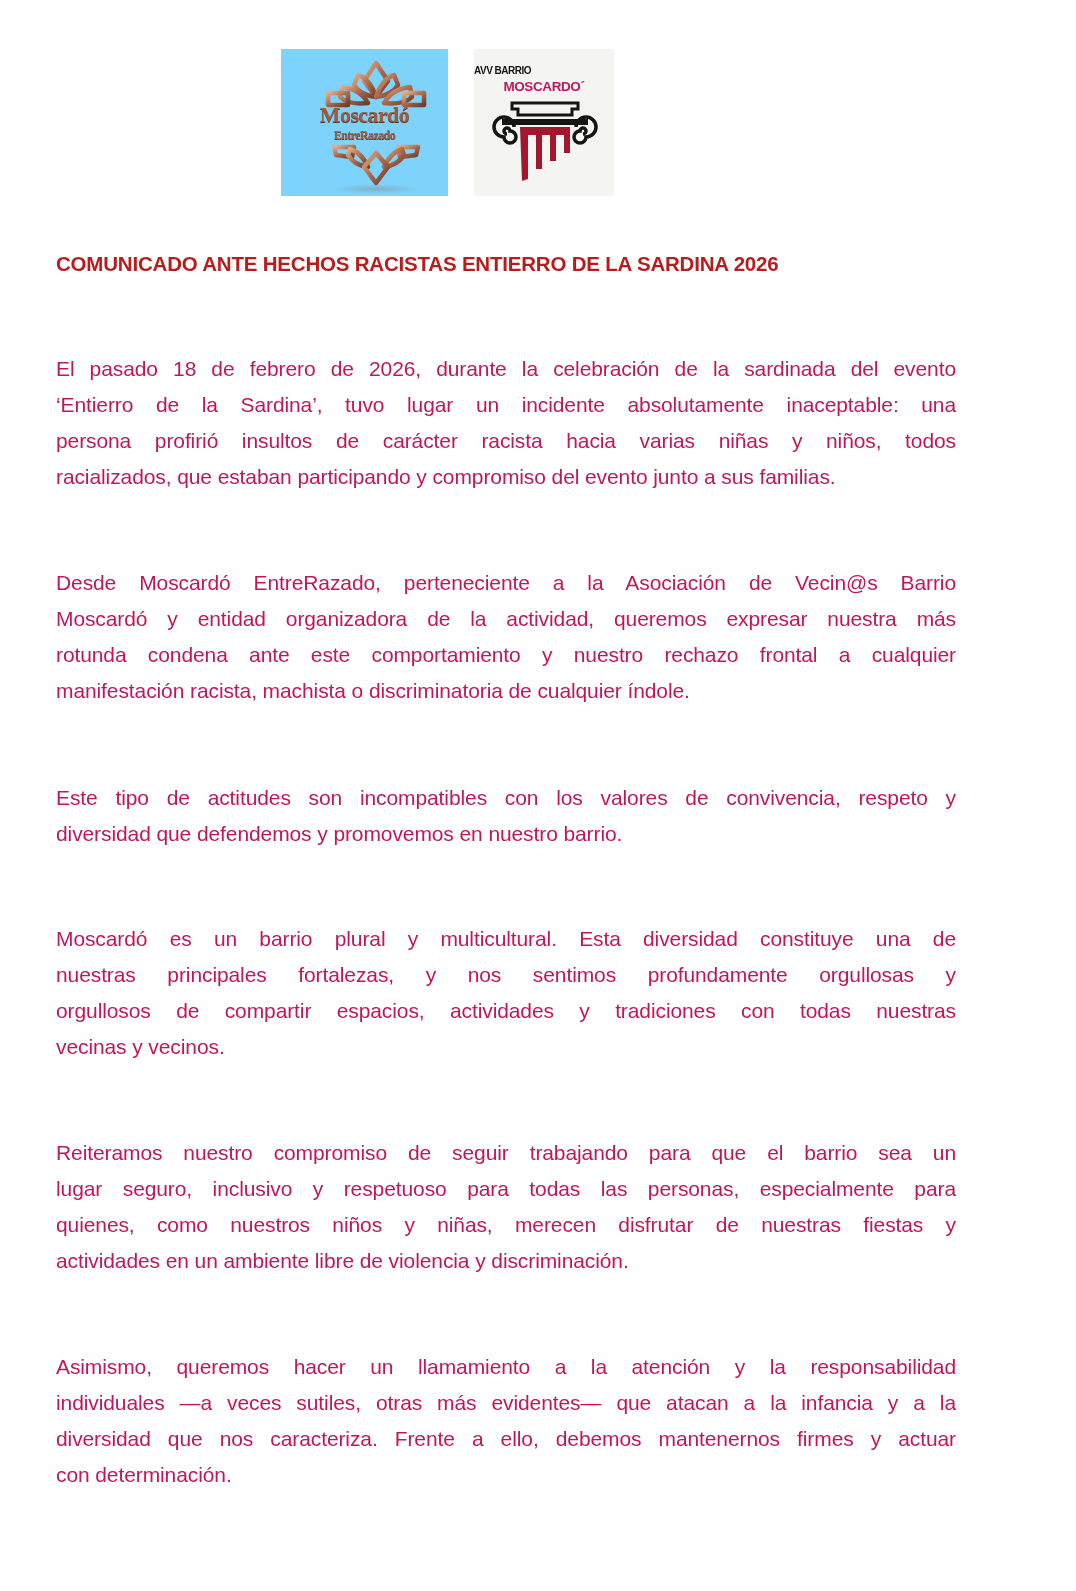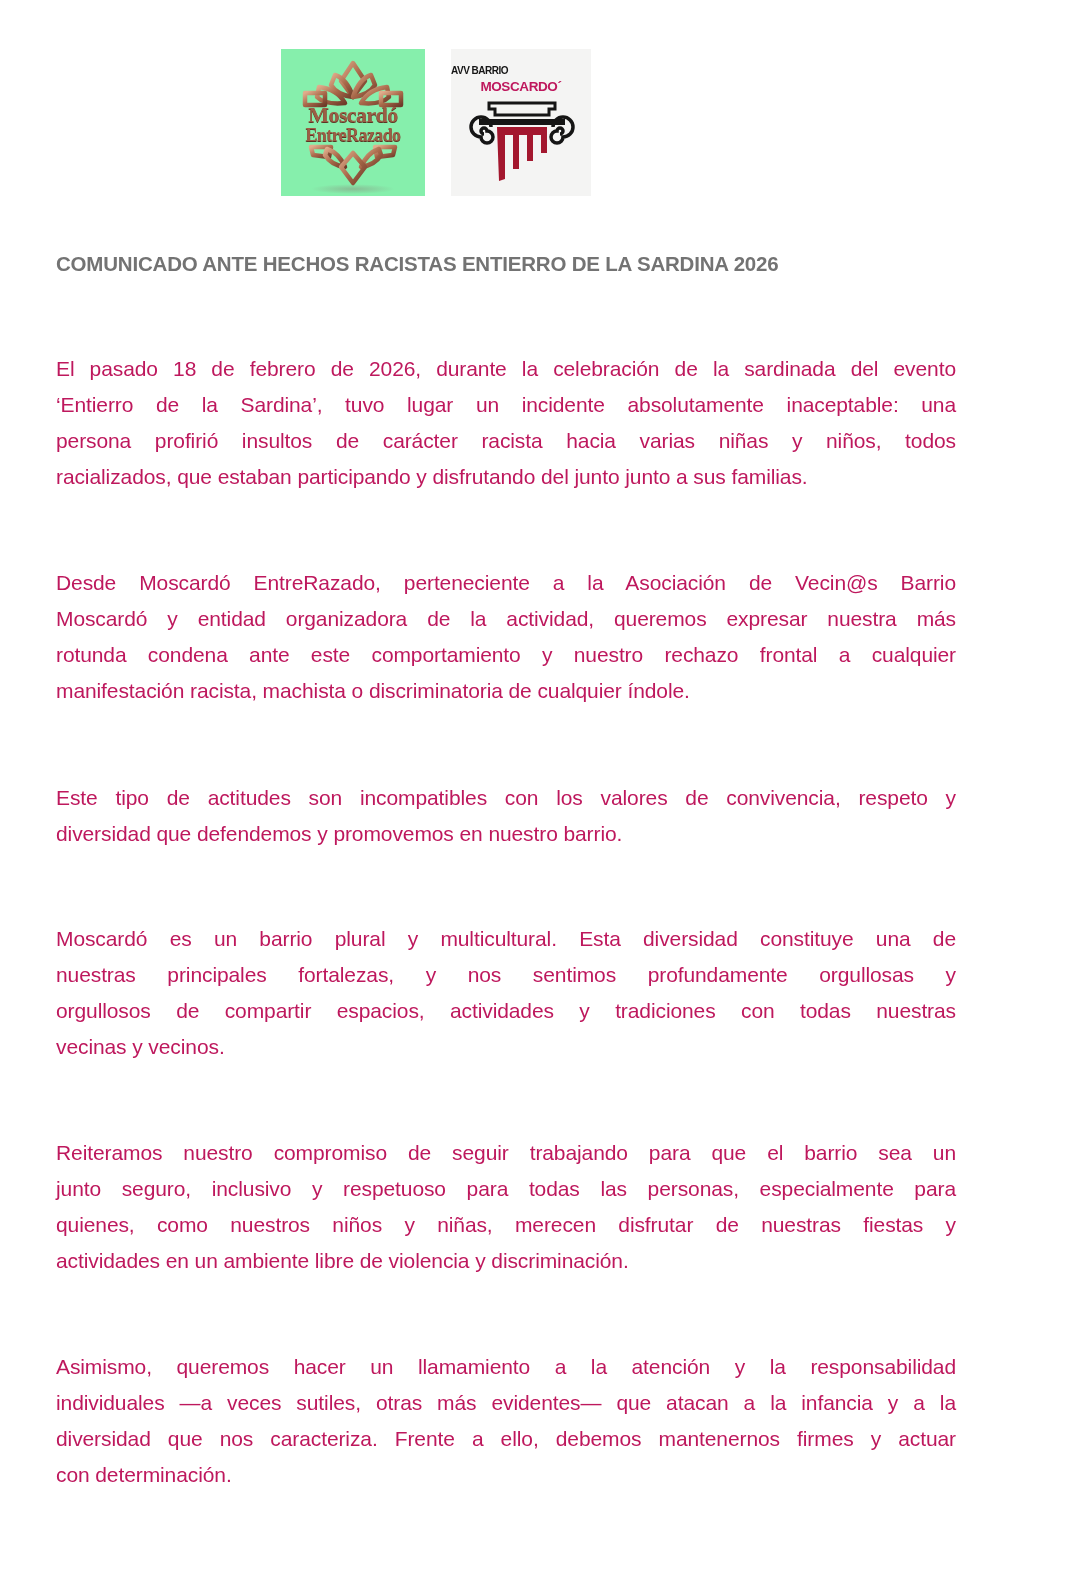--- a/index.html
+++ b/index.html
@@ -22,41 +22,42 @@
       display: flex;
       gap: 26px;
     }
     .logo {
       width: 144px;
       height: 147px;
       position: relative;
       overflow: hidden;
     }
     .logo-left {
-      background: #86efac;
+      background: #7dd3fc;
+      padding-left: 23px;
     }
     .logo-right {
       background: #f4f4f3;
       width: 140px;
     }
     .logo svg {
       display: block;
       width: 100%;
       height: 100%;
     }
     .title {
       position: absolute;
       top: 252px;
       left: 56px;
       margin: 0;
       font-family: "Liberation Sans", sans-serif;
       font-weight: bold;
       font-size: 20.5px;
       letter-spacing: -0.2px;
-      color: #737373;
+      color: #b91c1c;
       white-space: nowrap;
       text-align: right;
     }
     .para {
       position: absolute;
       left: 56px;
       width: 900px;
       margin: 0;
       font-family: "Liberation Sans", sans-serif;
       font-size: 21px;
@@ -112,21 +113,21 @@
 
       <g fill="none" stroke="url(#cop)" stroke-width="4.5" stroke-linejoin="round">
         <path d="M30 98 L50 98 L48 108 L32 106 Z"></path>
         <path d="M94 98 L114 98 L112 106 L96 108 Z"></path>
         <path d="M46 100 Q58 104 64 118 Q50 116 44 106 Z"></path>
         <path d="M98 100 Q86 104 80 118 Q94 116 100 106 Z"></path>
         <path d="M72 104 L84 118 L72 134 L60 118 Z"></path>
       </g>
     </svg>
     <div style="position:absolute;left:0;right:0;top:56px;text-align:center;font-family:'Liberation Serif',serif;font-size:22px;line-height:20px;color:#9b5e45;font-weight:bold;letter-spacing:-0.6px;text-shadow:0 1px 0 #5d3322;">Moscardó</div>
-    <div style="position:absolute;left:0;right:0;top:77px;text-align:center;font-family:'Liberation Serif',serif;font-size:18px;line-height:18px;color:#9b5e45;font-weight:bold;letter-spacing:-0.6px;text-shadow:0 1px 0 #5d3322;">EntreRazado</div>
+    <div style="position:absolute;left:0;right:0;top:77px;text-align:center;font-family:'Liberation Serif',serif;font-size:12px;line-height:18px;color:#9b5e45;font-weight:bold;letter-spacing:-0.6px;text-shadow:0 1px 0 #5d3322;">EntreRazado</div>
   </div>
 
   <div class="logo logo-right">
     <div style="position:absolute;left:0;right:0;top:16px;text-align:left;font-family:'Liberation Sans',sans-serif;font-weight:bold;font-size:10px;letter-spacing:-0.5px;color:#151515;">AVV BARRIO</div>
     <div style="position:absolute;left:0;right:0;top:30px;text-align:center;font-family:'Liberation Sans',sans-serif;font-weight:bold;font-size:13.5px;letter-spacing:-0.4px;color:#be185d;">
       <span>MOSCARDO</span><span>´</span>
     </div>
     <svg viewBox="0 0 140 147" style="position:absolute;left:0;top:0;">
 
       <path d="M38 54 L104 54 L104 60 L98 60 L98 66 L44 66 L44 60 L38 60 Z" fill="none" stroke="#151515" stroke-width="3"></path>
@@ -142,21 +143,21 @@
     </svg>
   </div>
 </div>
 
 <h1 class="title">COMUNICADO ANTE HECHOS RACISTAS ENTIERRO DE LA SARDINA 2026</h1>
 
 <p class="para p1">
   <span class="line">El pasado 18 de febrero de 2026, durante la celebración de la sardinada del evento</span>
   <span class="line">‘Entierro de la Sardina’, tuvo lugar un incidente absolutamente inaceptable: una</span>
   <span class="line">persona profirió insultos de carácter racista hacia varias niñas y niños, todos</span>
-  <span class="line last">racializados, que estaban participando y disfrutando del junto junto a sus familias.</span>
+  <span class="line last">racializados, que estaban participando y compromiso del evento junto a sus familias.</span>
 </p>
 
 <p class="para p2">
   <span class="line">Desde Moscardó EntreRazado, perteneciente a la Asociación de Vecin@s Barrio</span>
   <span class="line">Moscardó y entidad organizadora de la actividad, queremos expresar nuestra más</span>
   <span class="line">rotunda condena ante este comportamiento y nuestro rechazo frontal a cualquier</span>
   <span class="line last">manifestación racista, machista o discriminatoria de cualquier índole.</span>
 </p>
 
 <p class="para p3">
@@ -166,21 +167,21 @@
 
 <p class="para p4">
   <span class="line">Moscardó es un barrio plural y multicultural. Esta diversidad constituye una de</span>
   <span class="line">nuestras principales fortalezas, y nos sentimos profundamente orgullosas y</span>
   <span class="line">orgullosos de compartir espacios, actividades y tradiciones con todas nuestras</span>
   <span class="line last">vecinas y vecinos.</span>
 </p>
 
 <p class="para p5">
   <span class="line">Reiteramos nuestro compromiso de seguir trabajando para que el barrio sea un</span>
-  <span class="line">junto seguro, inclusivo y respetuoso para todas las personas, especialmente para</span>
+  <span class="line">lugar seguro, inclusivo y respetuoso para todas las personas, especialmente para</span>
   <span class="line">quienes, como nuestros niños y niñas, merecen disfrutar de nuestras fiestas y</span>
   <span class="line last">actividades en un ambiente libre de violencia y discriminación.</span>
 </p>
 
 <p class="para p6">
   <span class="line">Asimismo, queremos hacer un llamamiento a la atención y la responsabilidad</span>
   <span class="line">individuales —a veces sutiles, otras más evidentes— que atacan a la infancia y a la</span>
   <span class="line">diversidad que nos caracteriza. Frente a ello, debemos mantenernos firmes y actuar</span>
   <span class="line last">con determinación.</span>
 </p>

